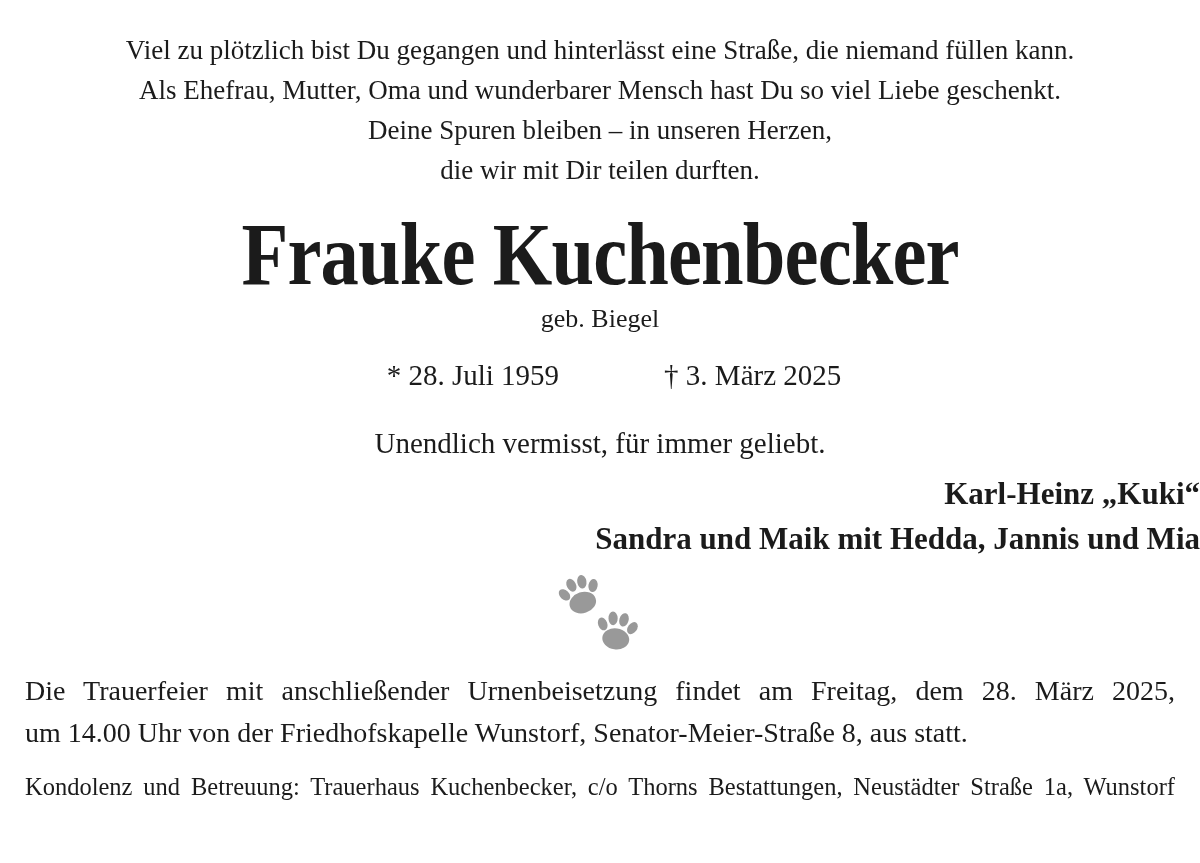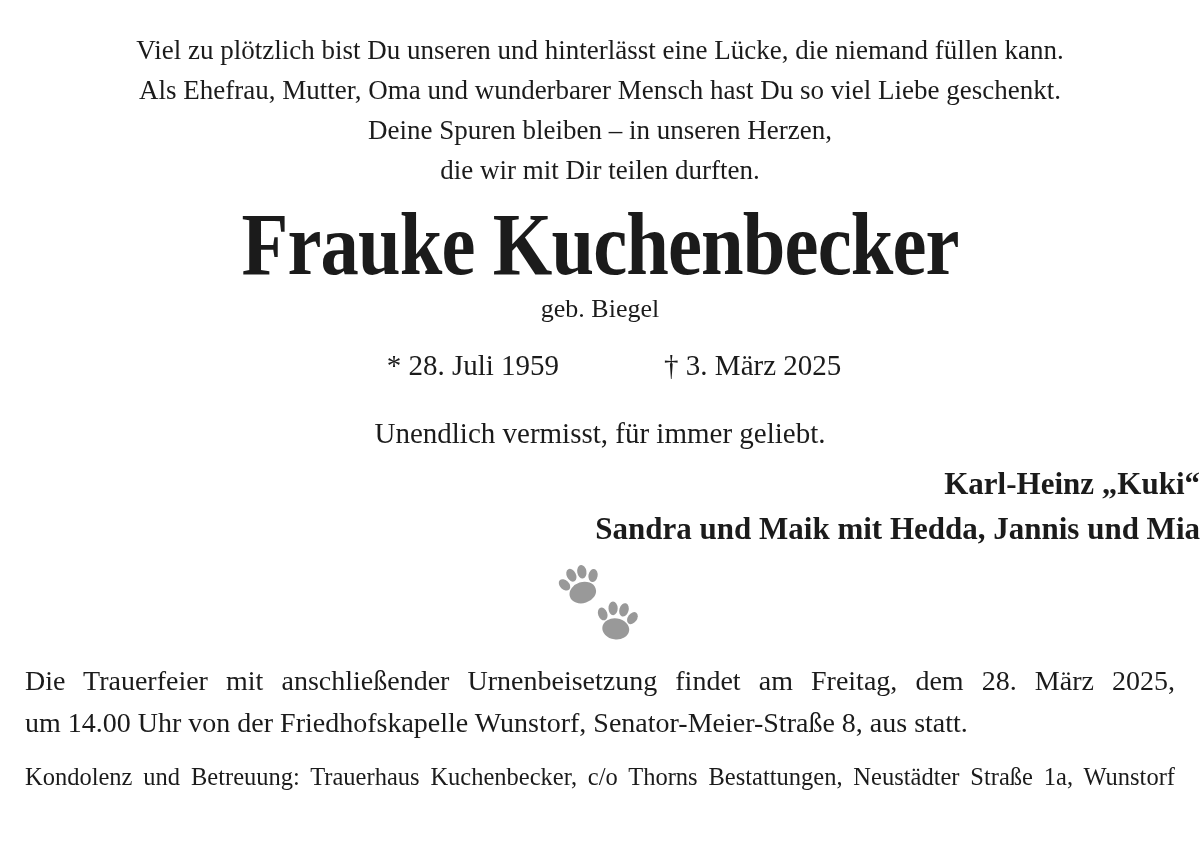--- a/index.html
+++ b/index.html
@@ -21,21 +21,21 @@
   .verse {
     padding-top: 30px;
     text-align: center;
   }
   .verse-line {
     font-size: 27px;
     line-height: 40px;
     white-space: nowrap;
   }
   .name {
-    margin-top: 10px;
+    margin-top: 20px;
     text-align: center;
     font-size: 88px;
     line-height: 90px;
     font-weight: bold;
     letter-spacing: -1px;
   }
   .name .condensed {
     display: inline-block;
     transform: scaleX(0.87);
     transform-origin: center;
@@ -99,21 +99,21 @@
     text-align-last: justify;
     white-space: nowrap;
   }
 </style>
 </head>
 <body>
 
 <div class="page">
 
   <div class="verse">
-    <div class="verse-line">Viel zu plötzlich bist Du unseren und hinterlässt eine Lücke, die niemand füllen kann.</div>
+    <div class="verse-line">Viel zu plötzlich bist Du gegangen und hinterlässt eine Straße, die niemand füllen kann.</div>
     <div class="verse-line">Als Ehefrau, Mutter, Oma und wunderbarer Mensch hast Du so viel Liebe geschenkt.</div>
     <div class="verse-line">Deine Spuren bleiben – in unseren Herzen,</div>
     <div class="verse-line">die wir mit Dir teilen durften.</div>
   </div>
 
   <div class="name">
     <span class="condensed">Frauke Kuchenbecker</span>
   </div>
 
   <div class="maiden">geb. Biegel</div>

